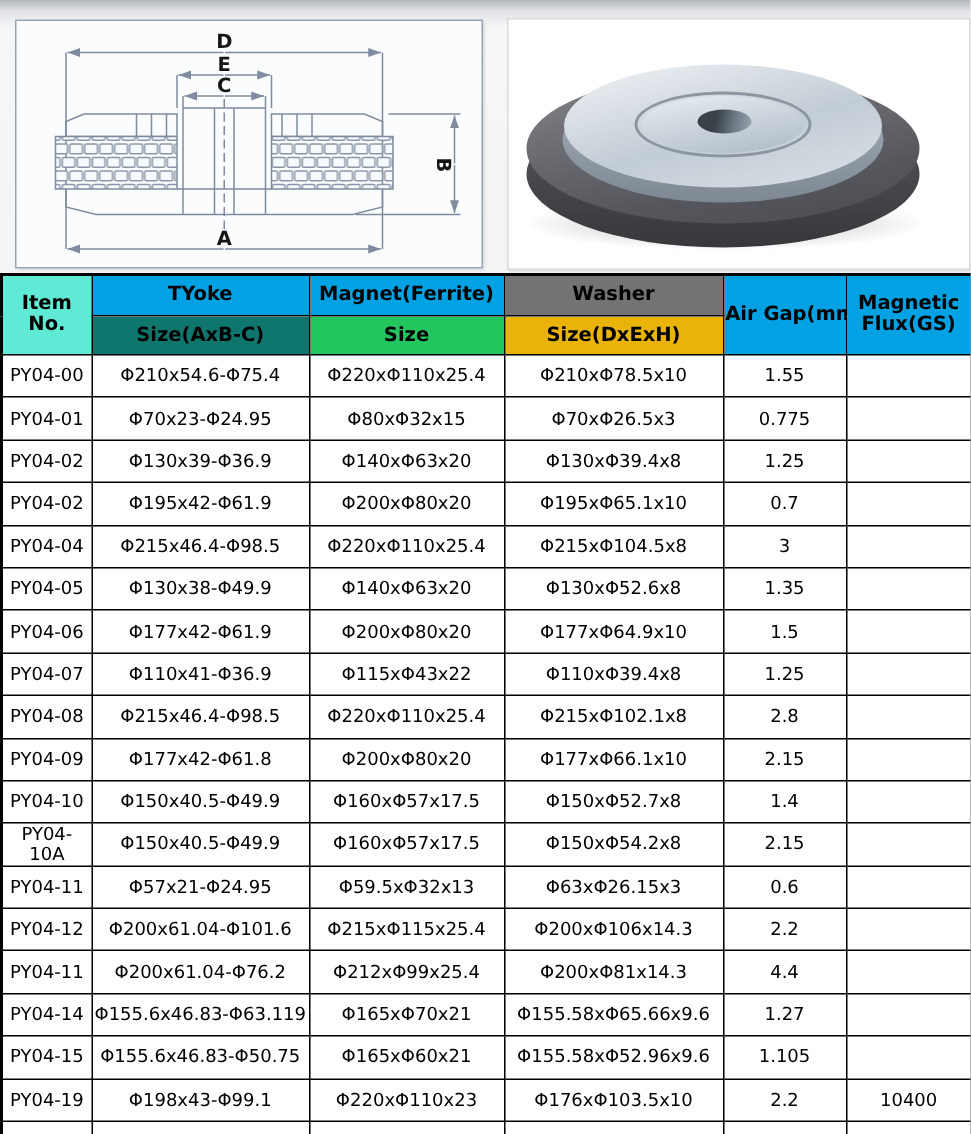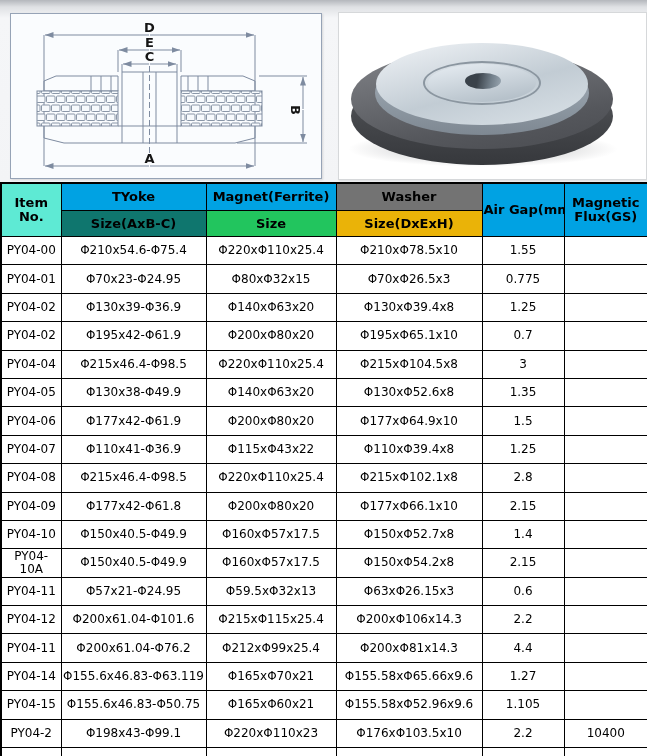--- a/index.html
+++ b/index.html
@@ -321,21 +321,21 @@
   <tr>
     <td>PY04-15</td>
     <td>Φ155.6x46.83-Φ50.75</td>
     <td>Φ165xΦ60x21</td>
     <td>Φ155.58xΦ52.96x9.6</td>
     <td>1.105</td>
     <td></td>
   </tr>
 
   <tr>
-    <td>PY04-2</td>
+    <td>PY04-19</td>
     <td>Φ198x43-Φ99.1</td>
     <td>Φ220xΦ110x23</td>
     <td>Φ176xΦ103.5x10</td>
     <td>2.2</td>
     <td>10400</td>
   </tr>
 
   <tr>
     <td>PY04-17</td>
     <td>Φ94x27-Φ50</td>

